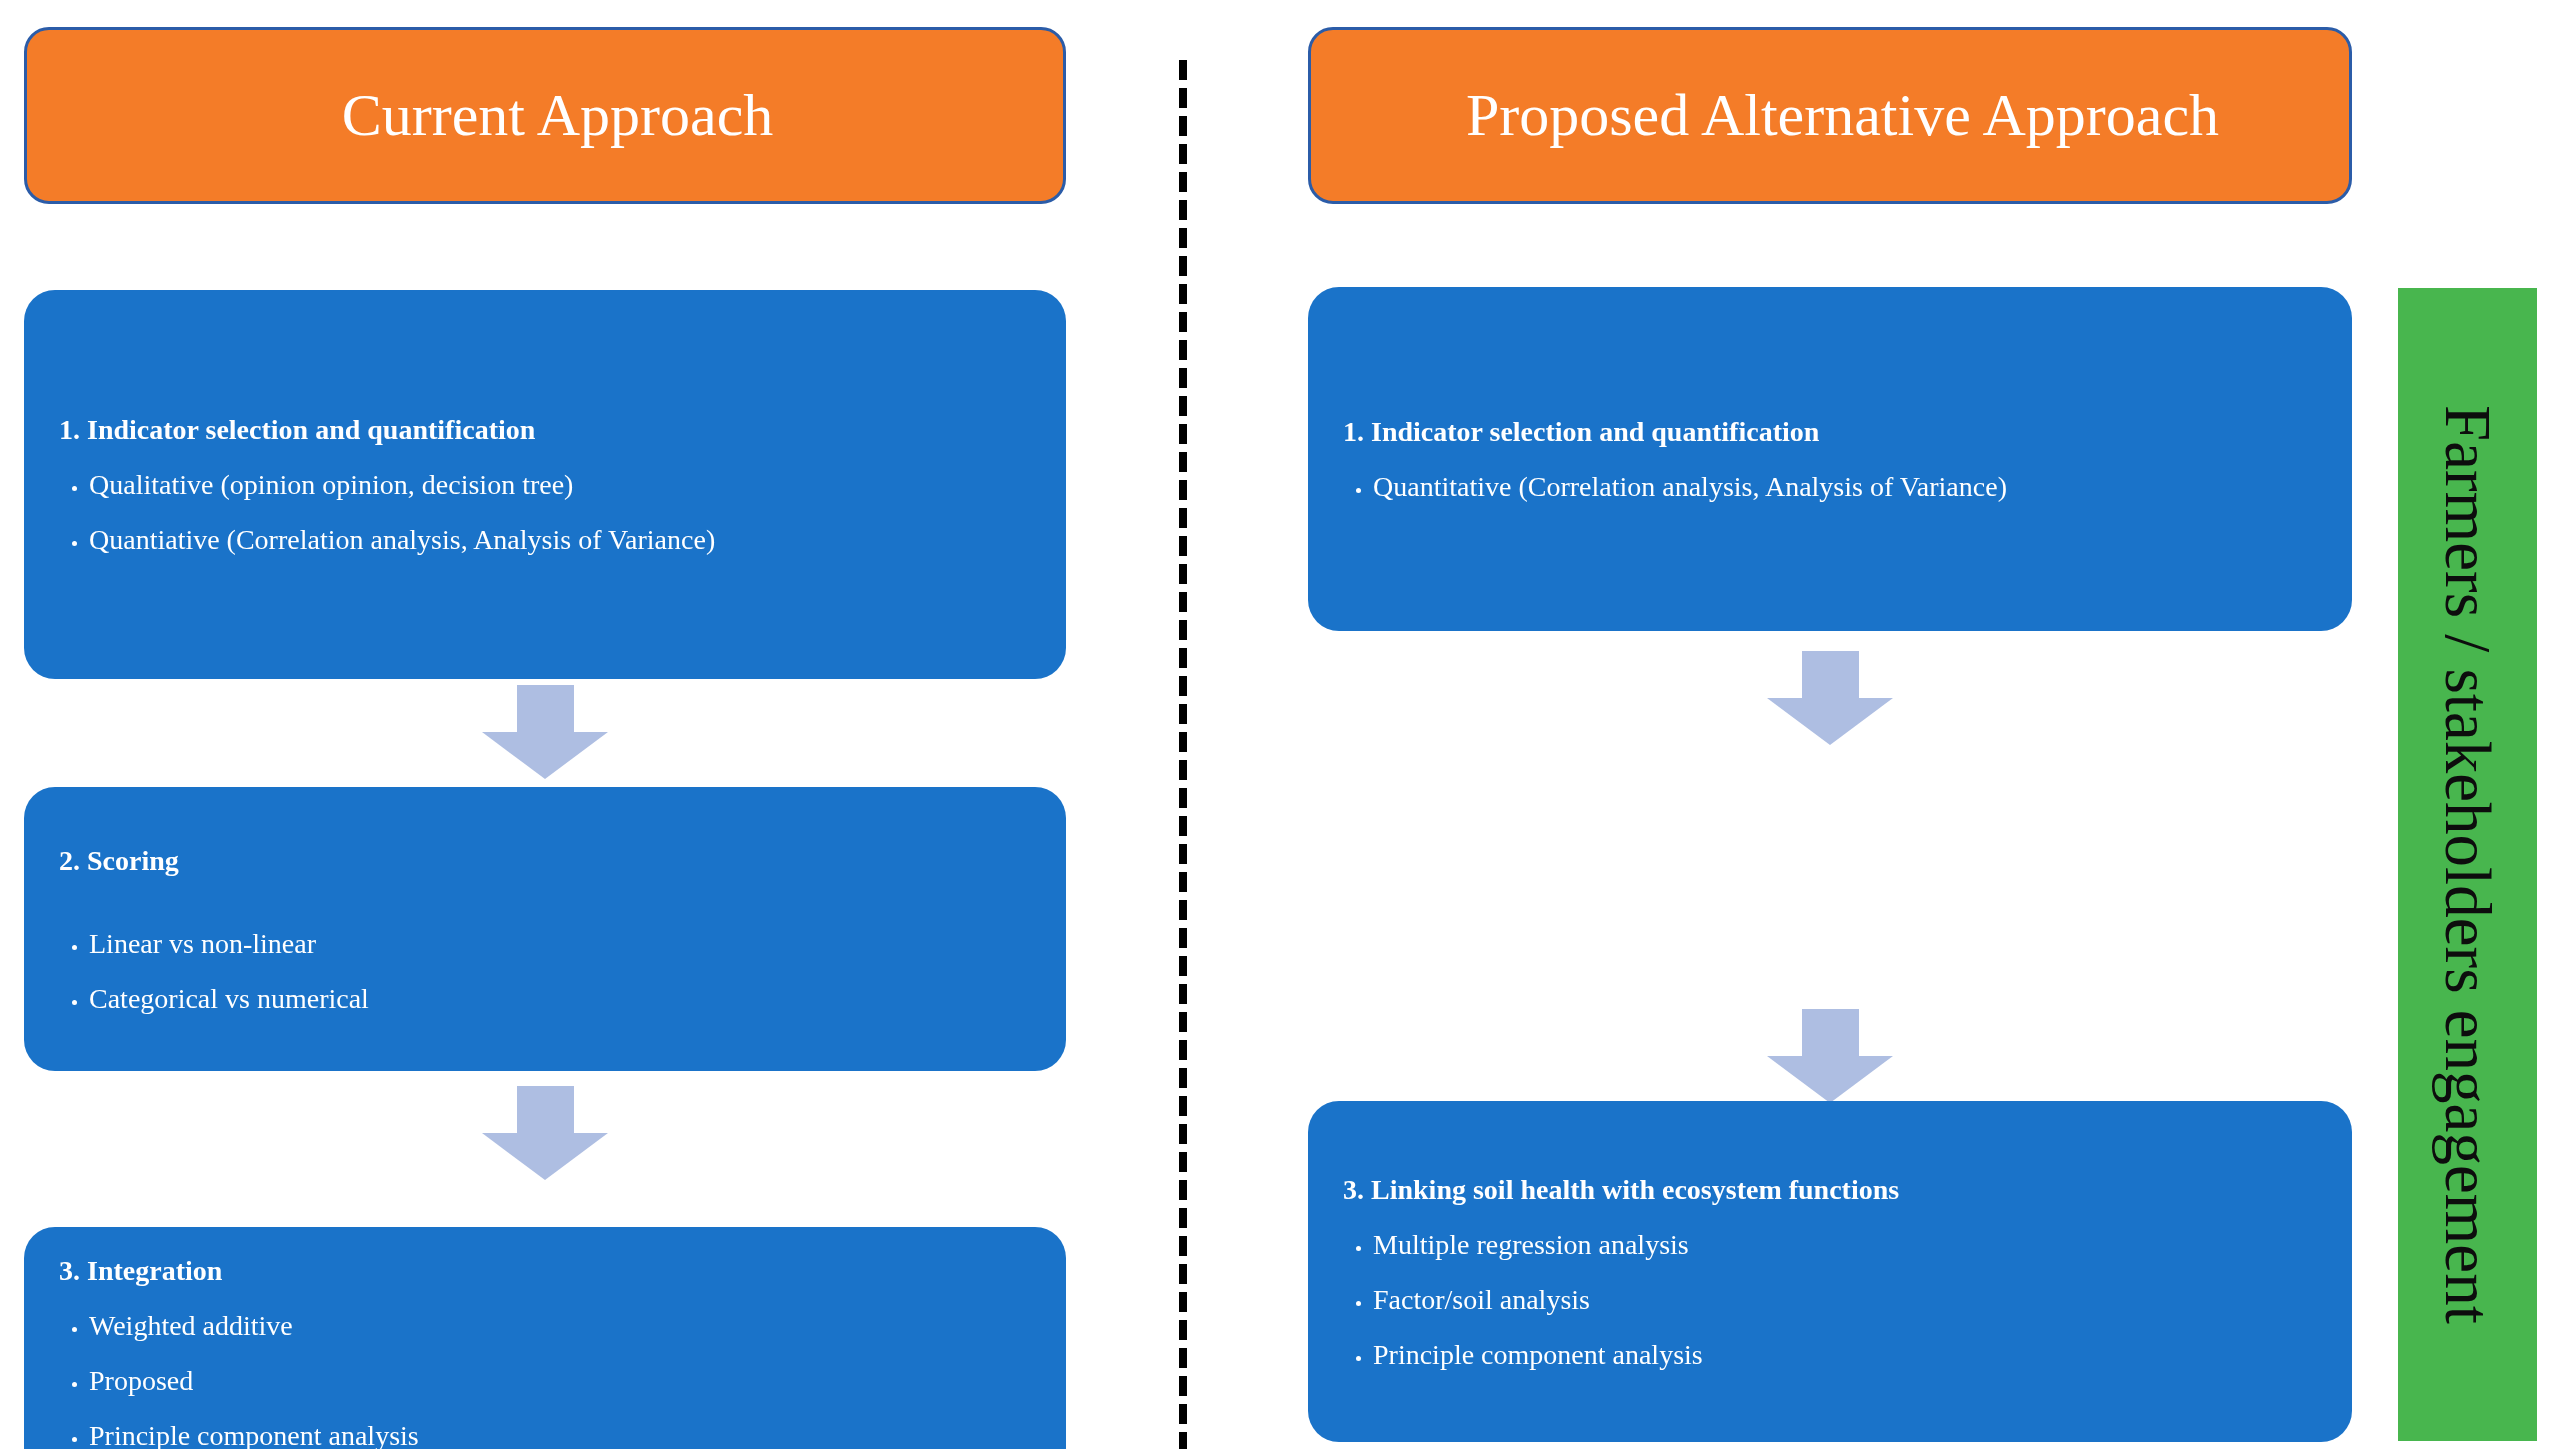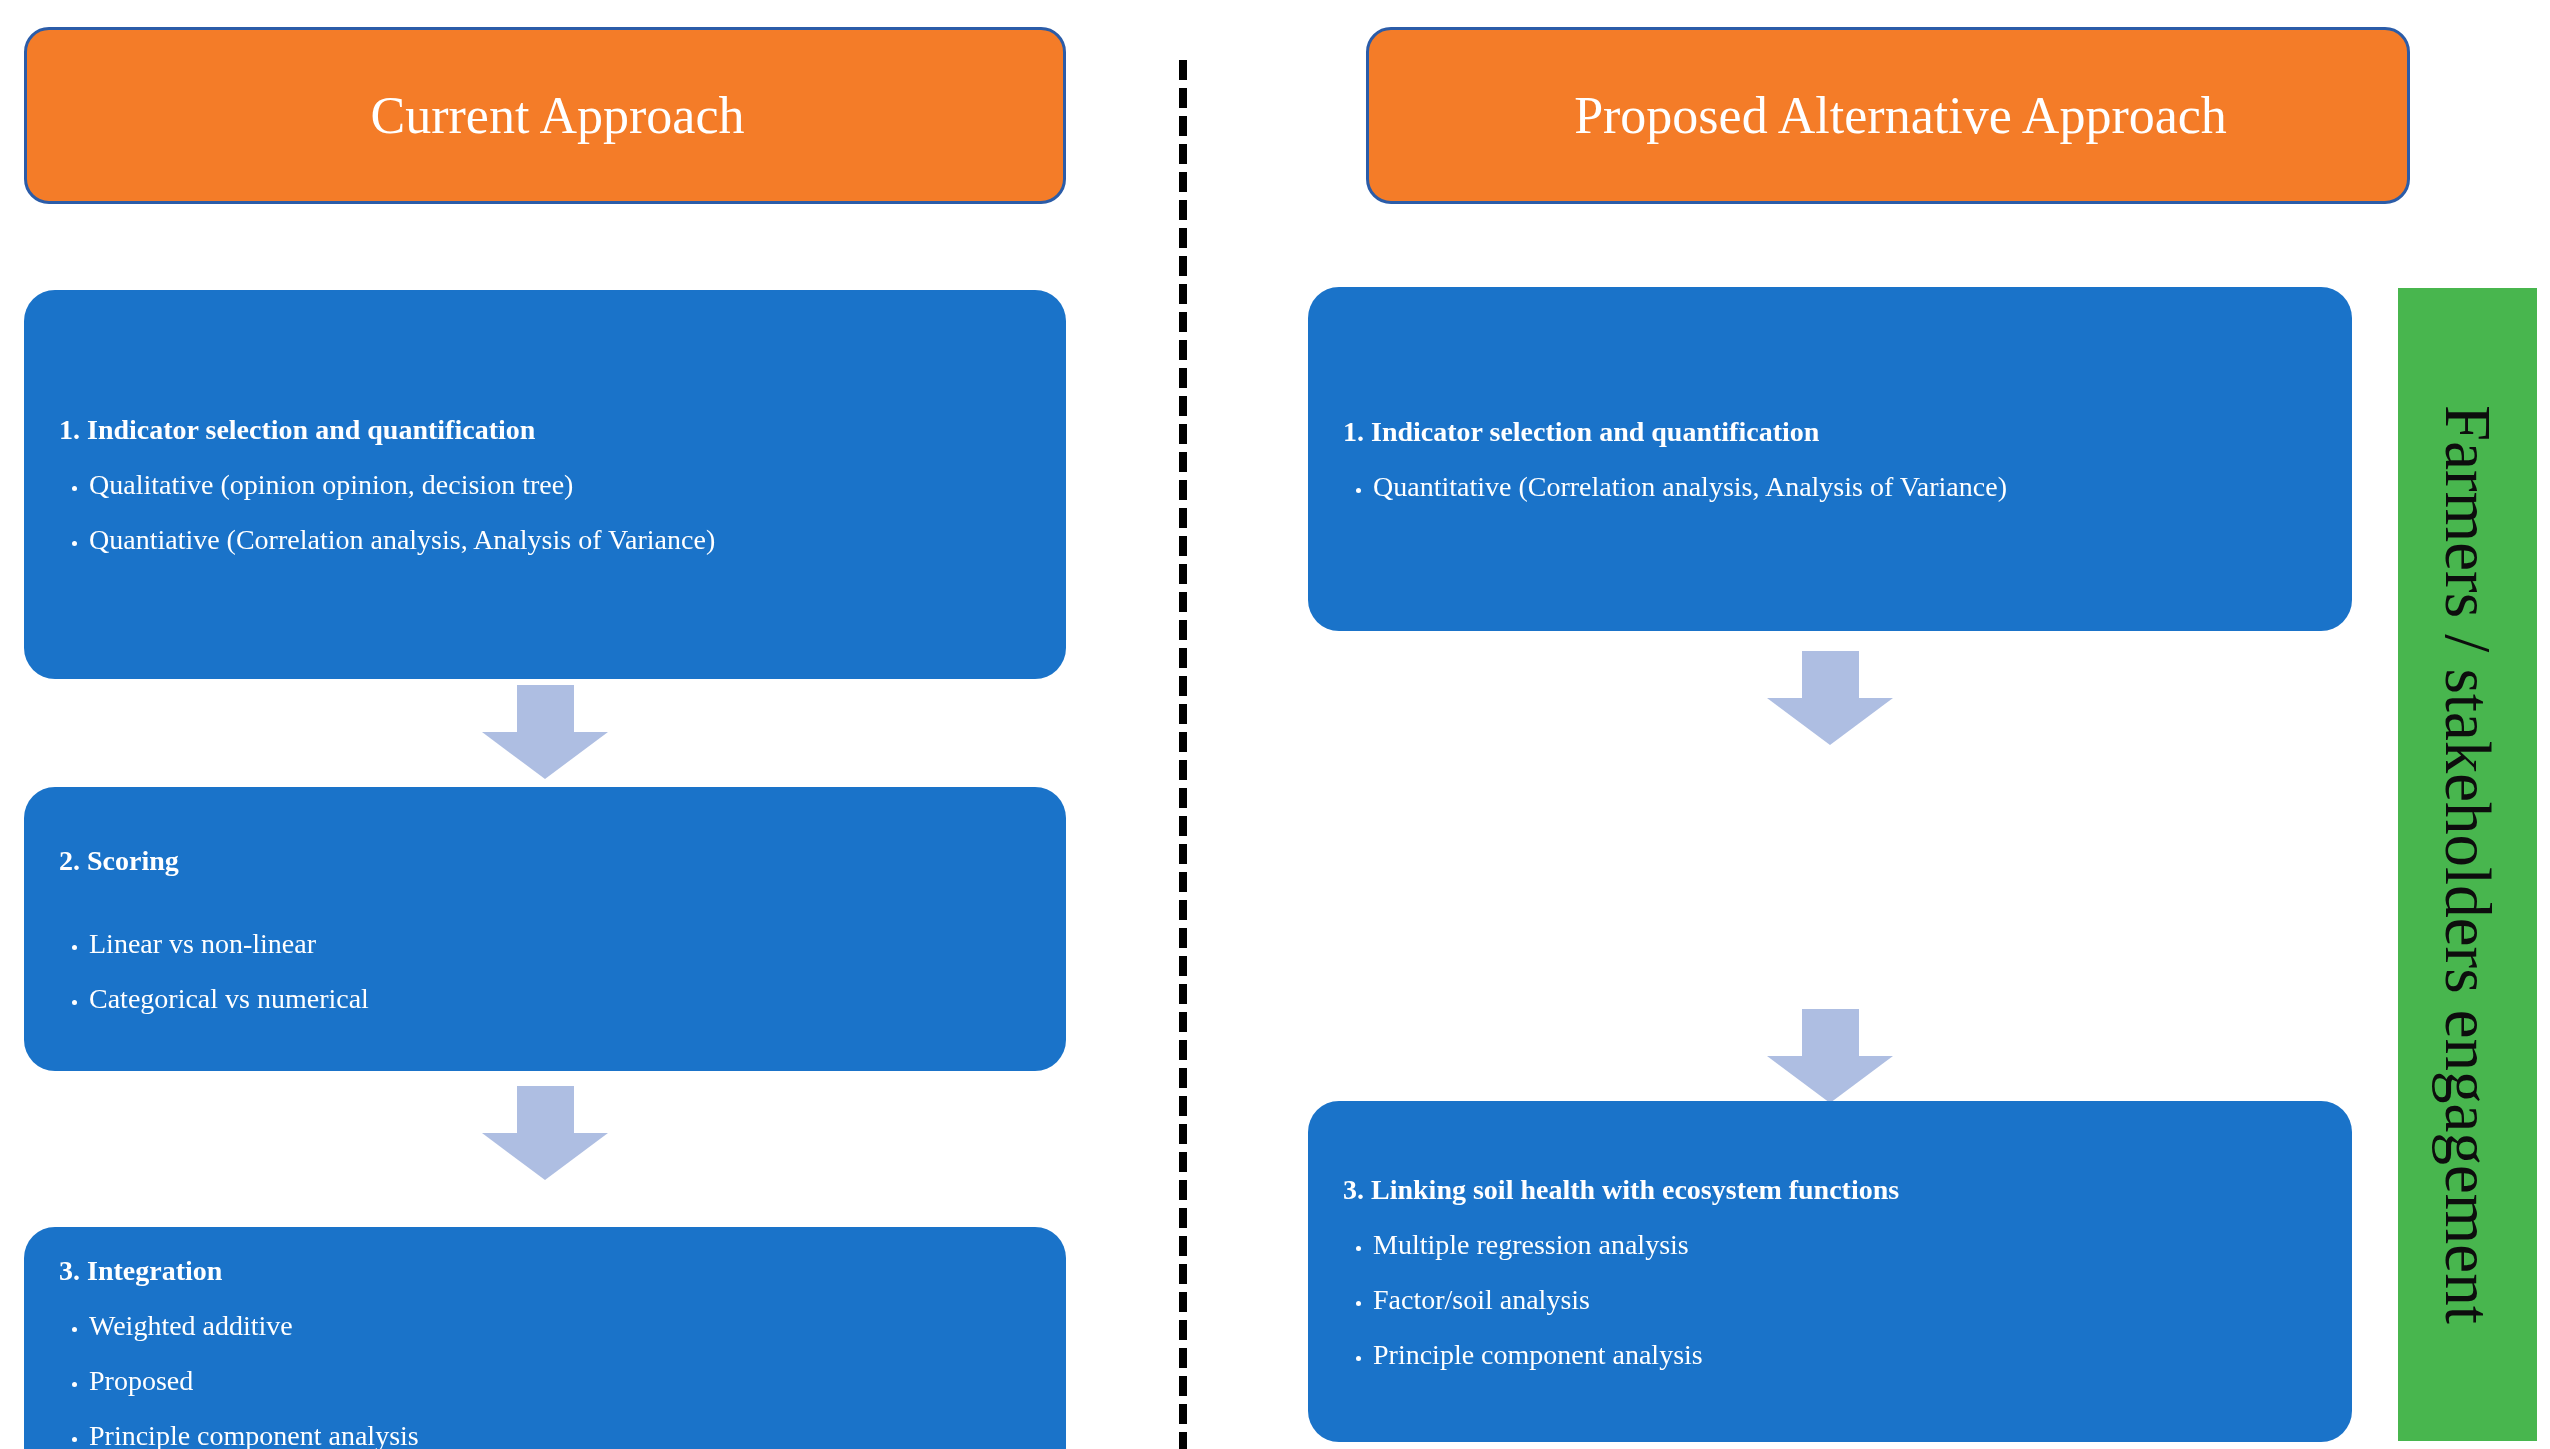--- a/index.html
+++ b/index.html
@@ -12,26 +12,26 @@
   }
   
   .hdr{
     position:absolute;
     box-sizing:border-box;
     background:#F47C28;
     border:3px solid #2B5CA8;
     border-radius:25px;
     display:flex;align-items:center;justify-content:center;
     color:#ffffff;
-    font-size:52px;
+    font-size:60px;
     white-space:pre-wrap;
     padding-left:25px;
   }
   #hdr-left{left:24px;top:27px;width:1042px;height:177px;}
-  #hdr-right{left:1366px;top:27px;width:1044px;height:177px;}
+  #hdr-right{left:1308px;top:27px;width:1044px;height:177px;}
   
   .stepbox{
     position:absolute;
     box-sizing:border-box;
     background:#1A73C9;
     border-radius:31px;
     color:#ffffff;
     display:flex;flex-direction:column;justify-content:center;
     padding:18px 24px 18px 35px;
     font-size:28px;line-height:55px;

